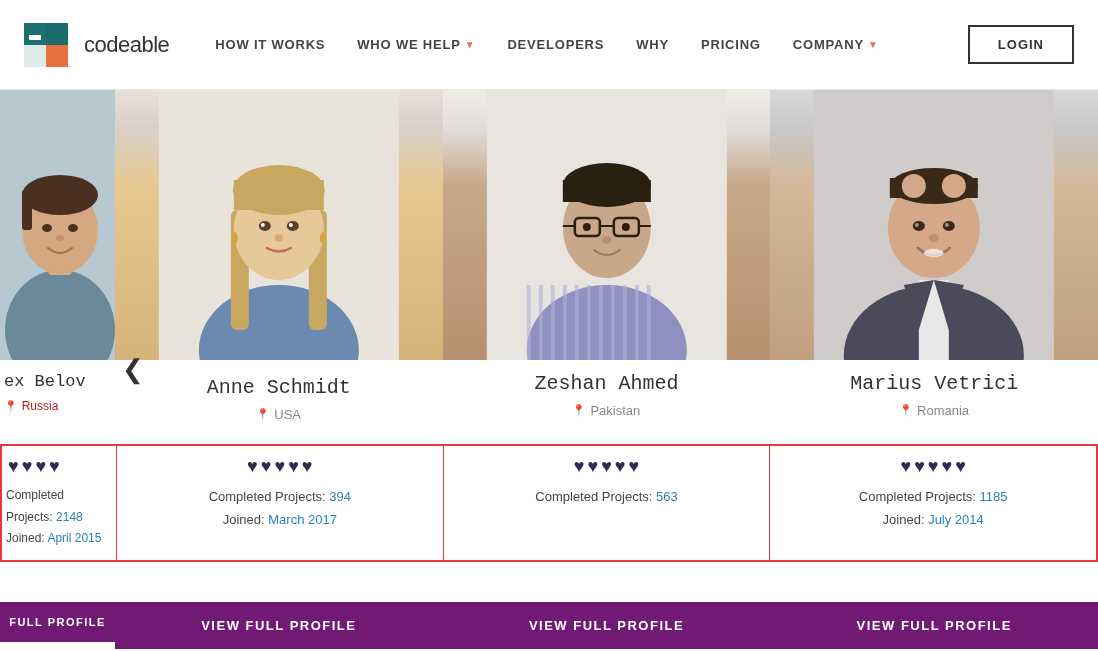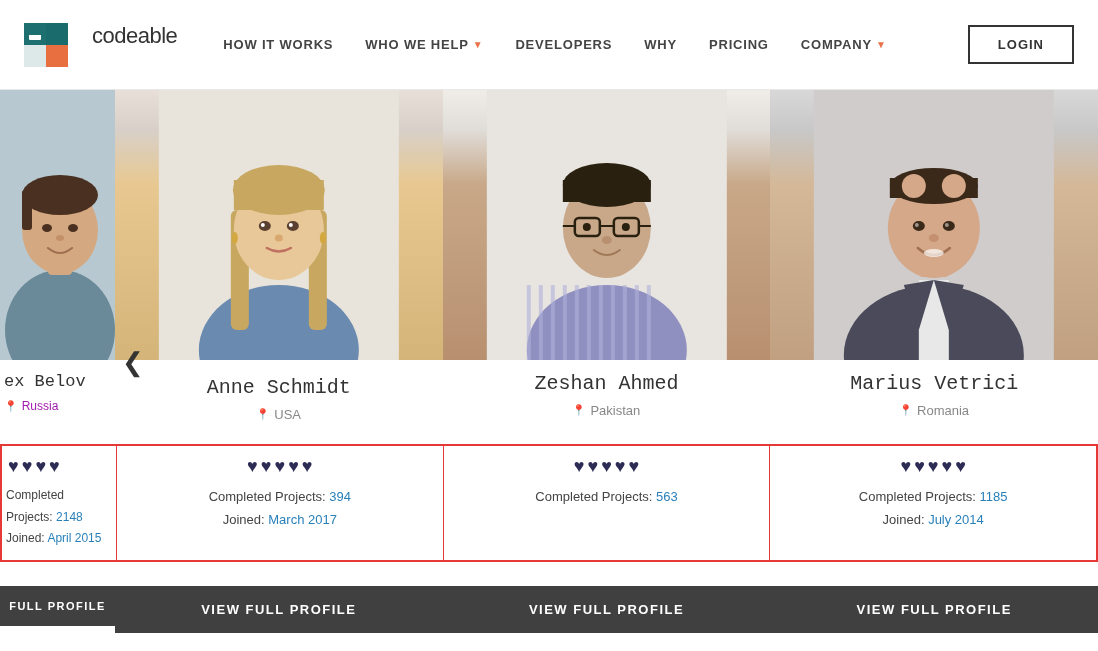--- a/index.html
+++ b/index.html
@@ -15,21 +15,22 @@
     .header {
       display: flex;
       align-items: center;
       padding: 0 24px;
       height: 90px;
       border-bottom: 1px solid #e8e8e8;
       position: relative;
     }
     .logo {
       display: flex;
-      gap: 24px;
+      align-items: center;
+      gap: 16px;
       margin-right: 32px;
       text-decoration: none;
     }
     .logo-icon {
       width: 44px;
       height: 44px;
       position: relative;
     }
     .logo-text {
       font-size: 22px;
@@ -128,30 +129,30 @@
     }
 
     .stat-value {
       color: #2980b9;
       font-weight: 400;
     }
 
     
     .view-profile-btn {
       display: block;
-      background: #404040;
+      background: #701a75;
       color: #fff;
       text-align: center;
       padding: 16px;
       font-size: 13px;
       font-weight: 700;
       letter-spacing: 1.5px;
       text-transform: uppercase;
       cursor: pointer;
-      margin-top: 8px;
+      margin-top: 24px;
       border: none;
       width: 100%;
     }
 
     
     .carousel-arrow {
       position: absolute;
       left: 115px;
       top: 48%;
       transform: translateY(-50%);
@@ -399,21 +400,21 @@
       </div>
 
       <button class="carousel-arrow">❮</button>
 
       <div class="profile-row" style="margin-top:0;">
 
         <div class="card-col partial-col" style="padding: 12px 8px 8px 4px;">
           <div class="profile-name" style="text-align:left; font-size:17px;">ex Belov</div>
           <div class="profile-location" style="justify-content:flex-start;">
             <span style="color:#999; font-size:11px;">📍</span>
-            <span style="font-size:12px; color:#a21caf;">Russia</span>
+            <span style="font-size:12px; color:#b91c1c;">Russia</span>
           </div>
         </div>
 
         <div class="card-col" style="padding: 16px 20px 8px 20px;">
           <div class="profile-name">Anne Schmidt</div>
           <div class="profile-location">
             <span style="color:#999; font-size:11px;">📍</span>
             <span style="font-size:13px; color:#888;">USA</span>
           </div>
         </div>

